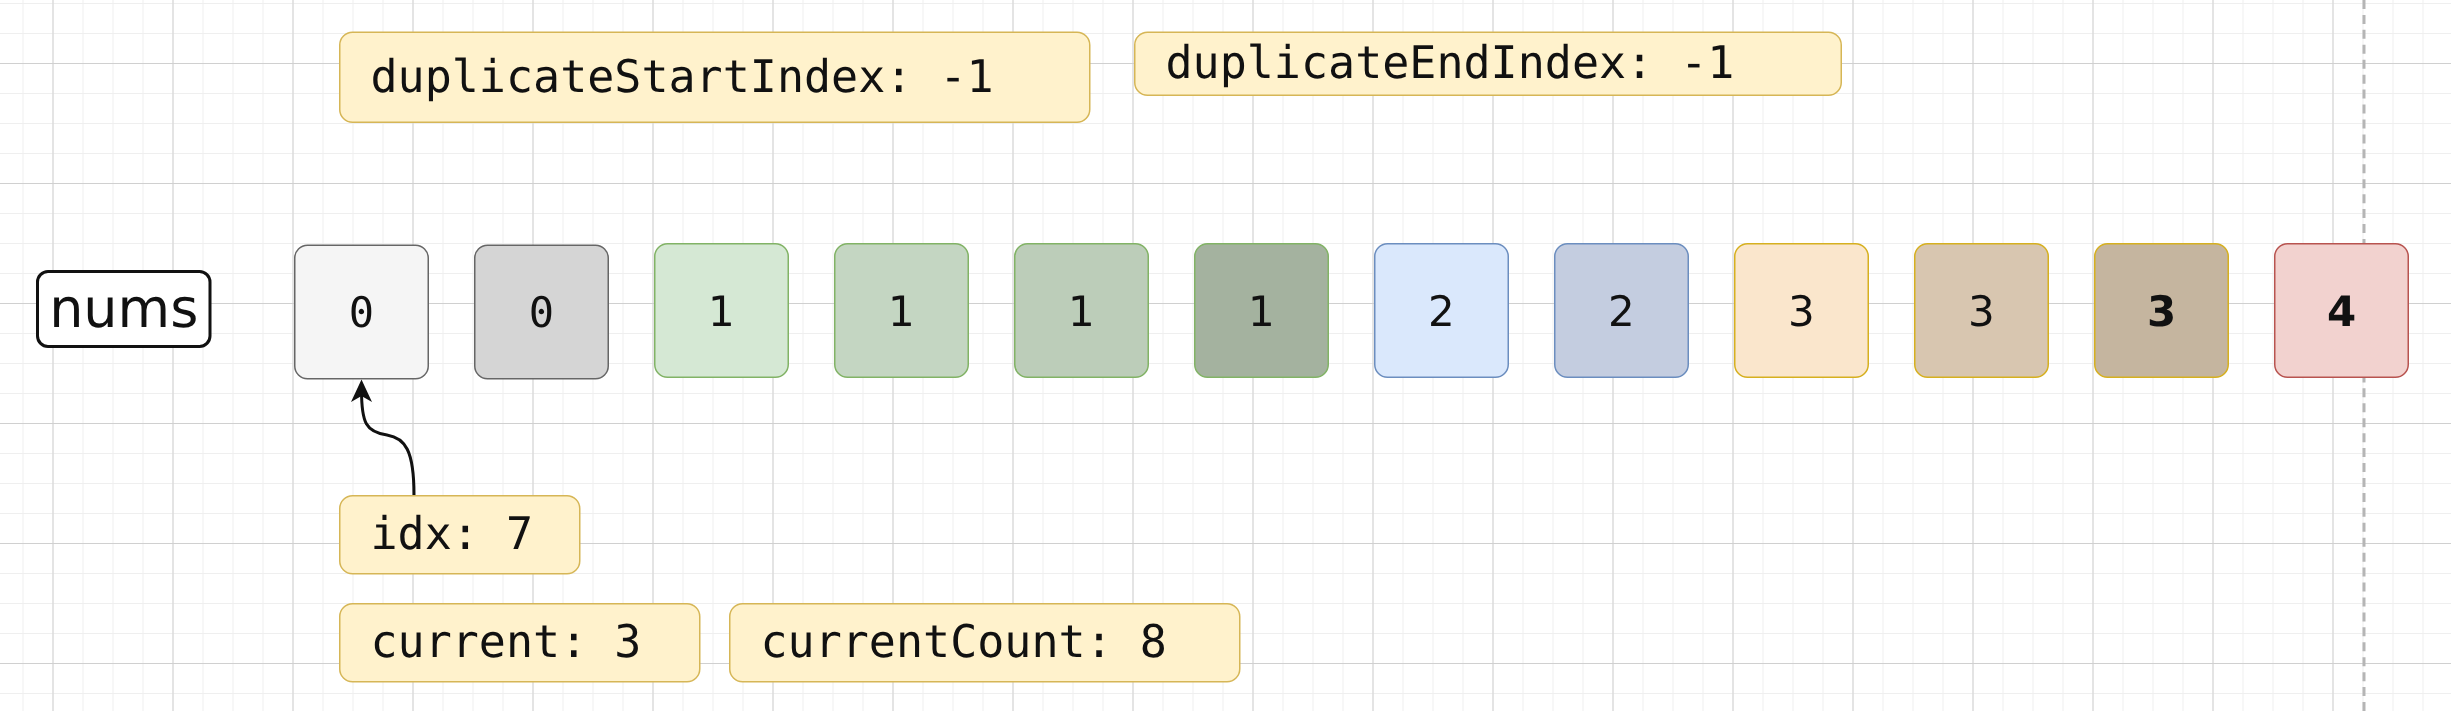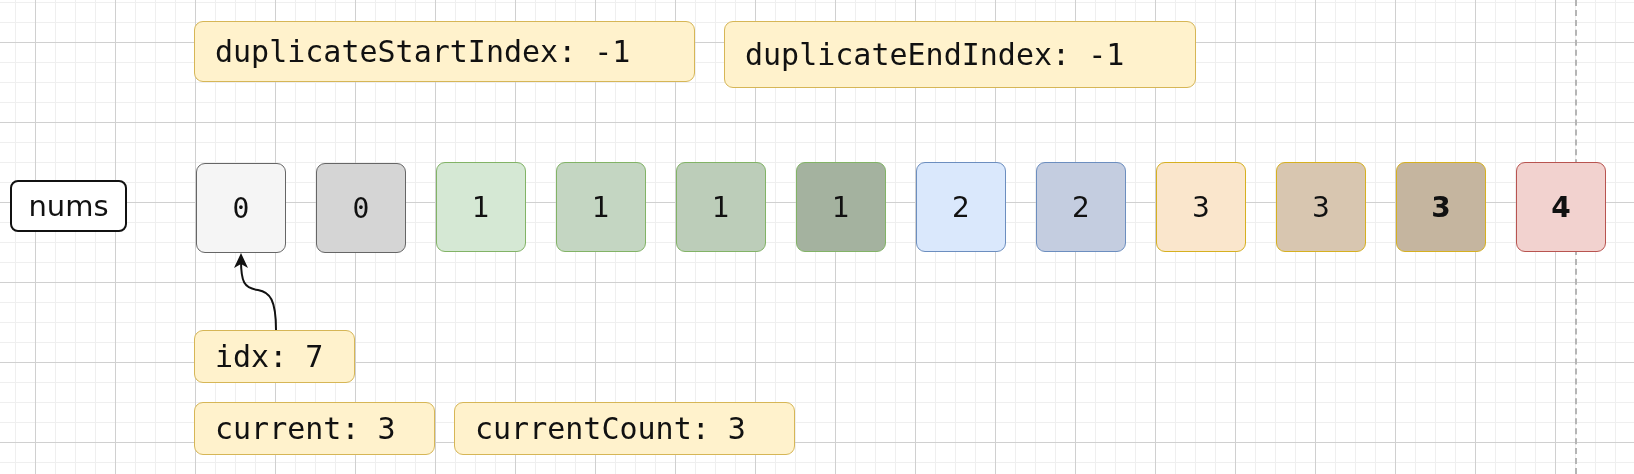--- a/index.html
+++ b/index.html
@@ -14,45 +14,45 @@
     background-size: 80px 80px, 80px 80px, 20px 20px, 20px 20px;
     background-position: 35px 42px, 35px 42px, 15px 2px, 15px 2px;
     font-family: "DejaVu Sans Mono", "Liberation Mono", monospace;
   }
   .box {
     position: absolute; box-sizing: border-box;
     display: flex; align-items: center; justify-content: center;
     border-radius: 9px; border: 1.5px solid #d6b656; background: #fff2cc;
     font-size: 30px; color: #111; white-space: nowrap;
   }
-  .var { justify-content: flex-start; padding-left: 20px; }
+  .var { justify-content: flex-start; padding-left: 20px; margin-left: 32px; }
   .cell {
     position: absolute; box-sizing: border-box; width: 90px; height: 90px;
     display: flex; align-items: center; justify-content: center;
     border-radius: 9px; border: 1.5px solid #666; font-size: 28px; color: #111;
   }
   .label {
-    position: absolute; left: 10px; top: 180px; width: 117px; height: 52px;
+    position: absolute; left: 24px; top: 180px; width: 117px; height: 52px;
     box-sizing: border-box; border: 2px solid #111; border-radius: 8px; background: #fff;
     display: flex; align-items: center; justify-content: center;
-    font-family: "DejaVu Sans", sans-serif; font-size: 29px; color: #111;
+    font-family: "DejaVu Sans", sans-serif; font-size: 36px; color: #111;
   }
   .dashed {
     position: absolute; left: 1575px; top: 0; width: 0; height: 474px;
     border-left: 2px dashed #b5b5b5;
   }
   svg.arrow { position: absolute; left: 0; top: 0; }
 </style>
 </head>
 <body>
 
 <div class="dashed"></div>
 
 <div class="box var" style="left:194px;top:21px;width:501px;height:61px;">duplicateStartIndex: -1</div>
-<div class="box var" style="left:724px;top:21px;width:472px;height:67px;">duplicateEndIndex: -1</div>
+<div class="box var" style="left:724px;top:21px;width:472px;height:43px;">duplicateEndIndex: -1</div>
 
 <div class="label">nums</div>
 
 <div id="cells">
     <div class="cell" style="left: 196px; top: 163px; background: rgb(245, 245, 245); border-color: rgb(102, 102, 102);">0</div>
     <div class="cell" style="left: 316px; top: 163px; background: rgb(213, 213, 213); border-color: rgb(102, 102, 102);">0</div>
     <div class="cell" style="left: 436px; top: 162px; background: rgb(213, 232, 212); border-color: rgb(130, 179, 102); font-family: &quot;DejaVu Sans&quot;, sans-serif;">1</div>
     <div class="cell" style="left: 556px; top: 162px; background: rgb(196, 214, 194); border-color: rgb(130, 179, 102); font-family: &quot;DejaVu Sans&quot;, sans-serif;">1</div>
     <div class="cell" style="left: 676px; top: 162px; background: rgb(188, 205, 185); border-color: rgb(130, 179, 102); font-family: &quot;DejaVu Sans&quot;, sans-serif;">1</div>
     <div class="cell" style="left: 796px; top: 162px; background: rgb(164, 178, 159); border-color: rgb(130, 179, 102); font-family: &quot;DejaVu Sans&quot;, sans-serif;">1</div>
@@ -64,13 +64,13 @@
     <div class="cell" style="left: 1516px; top: 162px; background: rgb(242, 210, 207); border-color: rgb(184, 84, 80); font-weight: bold; font-family: &quot;DejaVu Sans&quot;, sans-serif;">4</div>
   </div>
 
 <svg class="arrow" width="400" height="474">
   <path d="M276 330 C276 300 270 292 258 290 C244 288 241 282 241 260" fill="none" stroke="#111" stroke-width="2"></path>
   <polygon points="241,253 234,268 241,264 248,268" fill="#111"></polygon>
 </svg>
 
 <div class="box var" style="left:194px;top:330px;width:161px;height:53px;">idx: 7</div>
 <div class="box var" style="left:194px;top:402px;width:241px;height:53px;">current: 3</div>
-<div class="box var" style="left:454px;top:402px;width:341px;height:53px;">currentCount: 3</div>
+<div class="box var" style="left:454px;top:402px;width:341px;height:53px;">currentCount: 8</div>
 
 </body></html>

